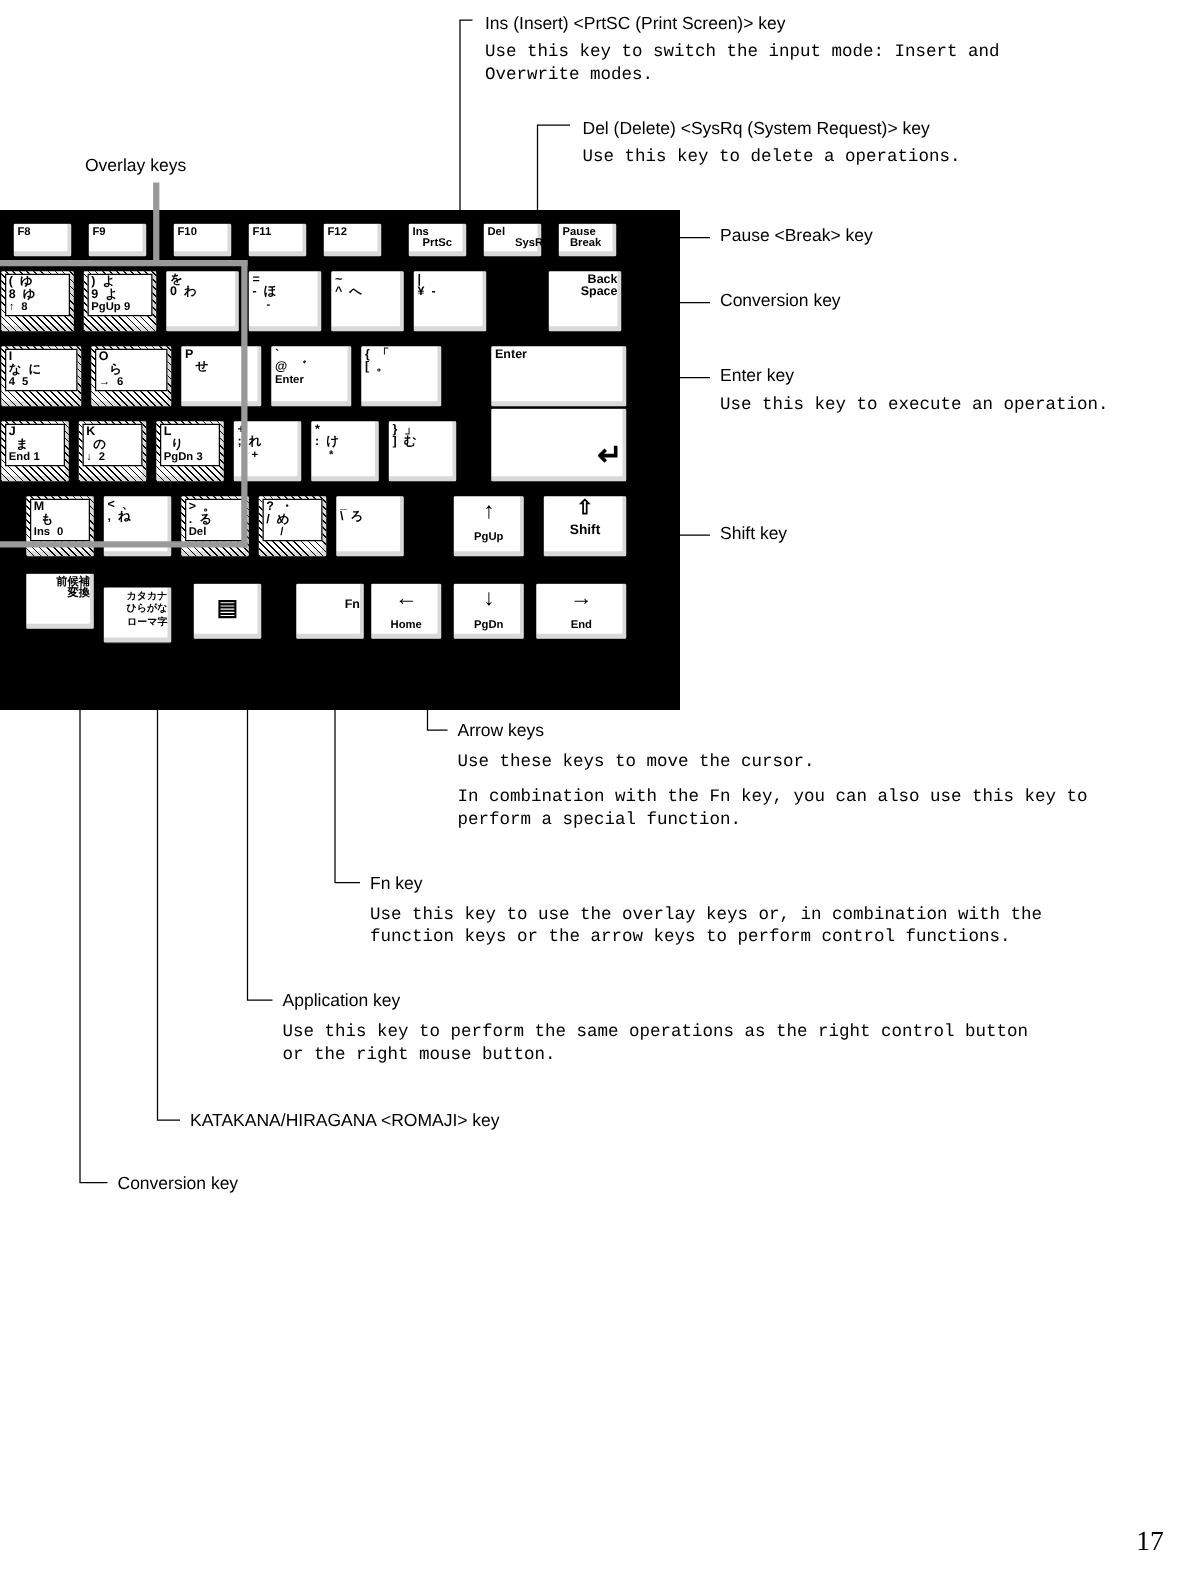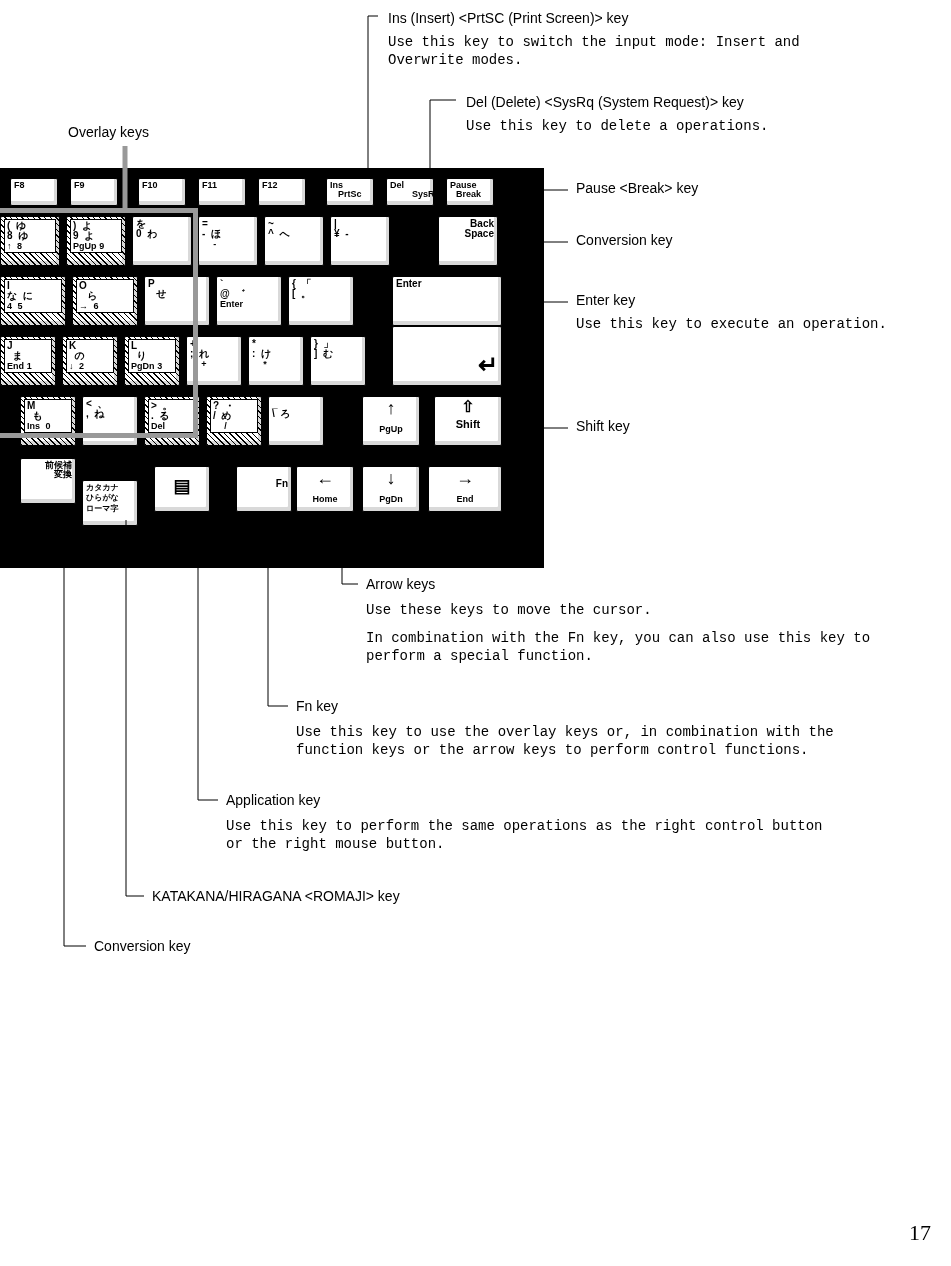--- a/index.html
+++ b/index.html
@@ -93,21 +93,21 @@
     </div>
   <div class="key hatch" style="left:206px;top:228px;width:56px;height:50px">
       <span class="cap"><span>?</span>&nbsp;&nbsp;<span>・</span><br><span>/</span>&nbsp;&nbsp;<span>め</span><br>&nbsp;&nbsp;&nbsp;&nbsp;<span class="sub">/</span></span>
     </div>
   <div class="key" style="left:268px;top:228px;width:56px;height:50px"><span>_</span><br><span>\</span>&nbsp;&nbsp;<span>ろ</span></div>
 
   <div class="key" style="left:362px;top:228px;width:58px;height:50px;text-align:center;font-size:18px">↑<br><span class="sub">PgUp</span></div>
   <div class="key" style="left:434px;top:228px;width:68px;height:50px;text-align:center;font-size:16px">⇧<br><span style="font-size:11px">Shift</span></div>
 
   <div class="key small" style="left:20px;top:290px;width:56px;height:46px;text-align:right"><span>前候補</span><br><span>変換</span></div>
-  <div class="key small" style="left:82px;top:312px;width:56px;height:46px;text-align:left;font-size:8px;line-height:1.3"><span>カタカナ</span><br><span>ひらがな</span><br><span>ローマ字</span></div>
+  <div class="key small" style="left:82px;top:301px;width:56px;height:46px;text-align:right;font-size:8px;line-height:1.3"><span>カタカナ</span><br><span>ひらがな</span><br><span>ローマ字</span></div>
   <div class="key" style="left:154px;top:298px;width:56px;height:46px;text-align:center;font-size:18px;padding-top:10px">▤</div>
   <div class="key" style="left:236px;top:298px;width:56px;height:46px;text-align:right;padding-top:12px"><span>Fn</span></div>
   <div class="key" style="left:296px;top:298px;width:58px;height:46px;text-align:center;font-size:18px">←<br><span class="sub">Home</span></div>
   <div class="key" style="left:362px;top:298px;width:58px;height:46px;text-align:center;font-size:18px">↓<br><span class="sub">PgDn</span></div>
   <div class="key" style="left:428px;top:298px;width:74px;height:46px;text-align:center;font-size:18px">→<br><span class="sub">End</span></div>
 
 </div>
 
 <div style="position:absolute;left:0;top:208px;width:198px;height:230px;border:5px solid #999;border-left:none;box-sizing:border-box;pointer-events:none"></div>
 

